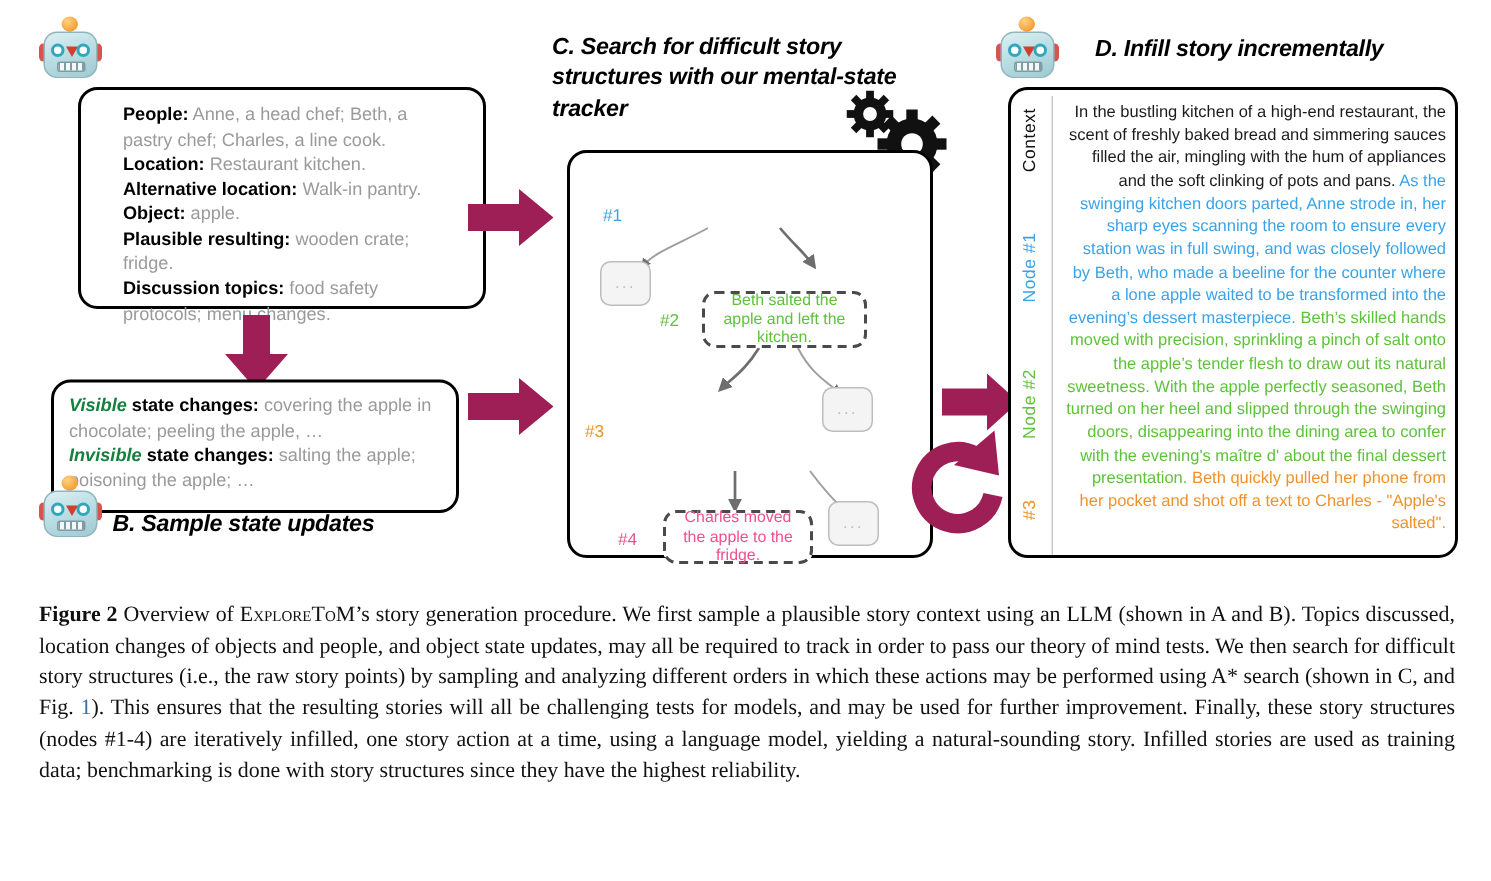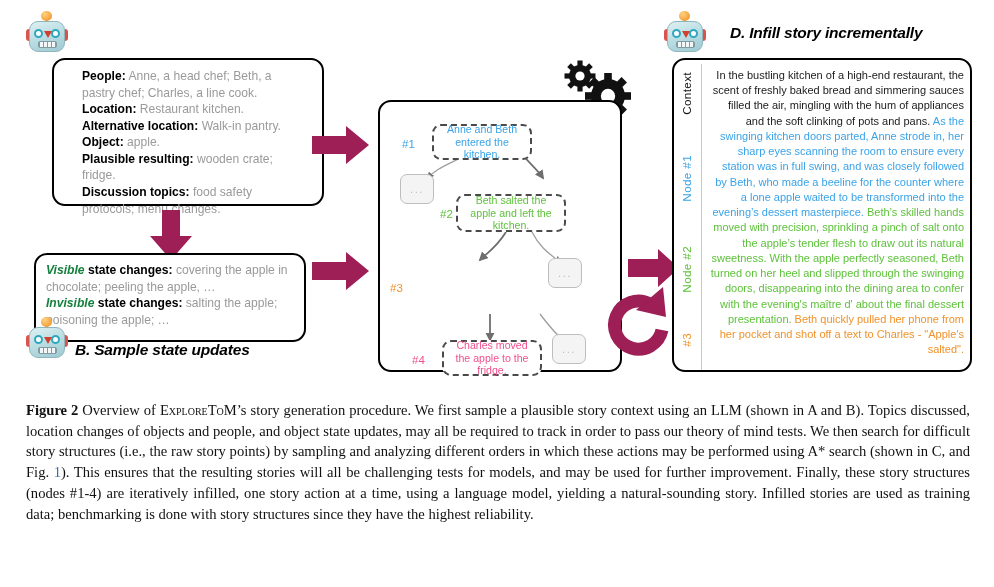--- a/index.html
+++ b/index.html
@@ -123,20 +123,21 @@
     <div class="panel-title">B. Sample state updates</div>
   </div>
 
   <svg class="arrow-r" style="left:312px;top:126px;" width="58" height="38">
     <polygon points="0,10 34,10 34,0 57,19 34,38 34,28 0,28" fill="#9e1f55"></polygon>
   </svg>
   <svg class="arrow-r" style="left:312px;top:252px;" width="58" height="38">
     <polygon points="0,10 34,10 34,0 57,19 34,38 34,28 0,28" fill="#9e1f55"></polygon>
   </svg>
 
+  <div class="panel-title" style="position:absolute;left:368px;top:22px;width:240px;">C. Search for difficult story structures with our mental-state tracker</div>
 
   <svg style="position:absolute;left:560px;top:58px;" width="78" height="68">
     <g fill="#111">
       <g transform="translate(20,18)">
         <circle cx="0" cy="0" r="11"></circle>
         <g>
           <rect x="-2.6" y="-15.5" width="5.2" height="6"></rect>
           <rect x="-2.6" y="9.5" width="5.2" height="6"></rect>
           <rect x="-15.5" y="-2.6" width="6" height="5.2"></rect>
           <rect x="9.5" y="-2.6" width="6" height="5.2"></rect>
@@ -174,30 +175,27 @@
       </defs>
       <path d="M 92,50 C 70,62 56,66 48,76" stroke="#9e9e9e" stroke-width="1.3" fill="none" marker-end="url(#ah)"></path>
       <path d="M 140,50 C 150,62 156,66 163,76" stroke="#6e6e6e" stroke-width="1.8" fill="none" marker-end="url(#ah)"></path>
       <path d="M 152,130 C 160,146 170,152 180,160" stroke="#9e9e9e" stroke-width="1.3" fill="none" marker-end="url(#ah)"></path>
       <path d="M 126,130 C 116,146 108,150 100,158" stroke="#6e6e6e" stroke-width="1.8" fill="none" marker-end="url(#ah)"></path>
       <path d="M 160,212 C 172,228 178,234 185,240" stroke="#9e9e9e" stroke-width="1.3" fill="none" marker-end="url(#ah)"></path>
       <path d="M 110,212 C 110,224 110,230 110,238" stroke="#6e6e6e" stroke-width="1.8" fill="none" marker-end="url(#ah)"></path>
     </svg>
 
     <div class="nlab" style="left:22px;top:36px;color:#3aa3e8;">#1</div>
-    <div class="node" style="left:52px;top:22px;width:100px;height:36px;color:#3aa3e8;">
-      <span>Anne and Beth entered the kitchen.</span>
-    </div>
 
     <div class="dots" style="left:20px;top:72px;width:34px;height:30px;">
       <span>...</span>
     </div>
 
     <div class="nlab" style="left:60px;top:106px;color:#5ec23b;">#2</div>
-    <div class="node" style="left:76px;top:92px;width:110px;height:38px;color:#5ec23b;">
+    <div class="node" style="left:88px;top:92px;width:110px;height:38px;color:#5ec23b;">
       <span>Beth salted the apple and left the kitchen.</span>
     </div>
 
     <div class="dots" style="left:168px;top:156px;width:34px;height:30px;">
       <span>...</span>
     </div>
 
     <div class="nlab" style="left:10px;top:180px;color:#f0922b;">#3</div>
 
     <div class="dots" style="left:172px;top:232px;width:34px;height:30px;">

